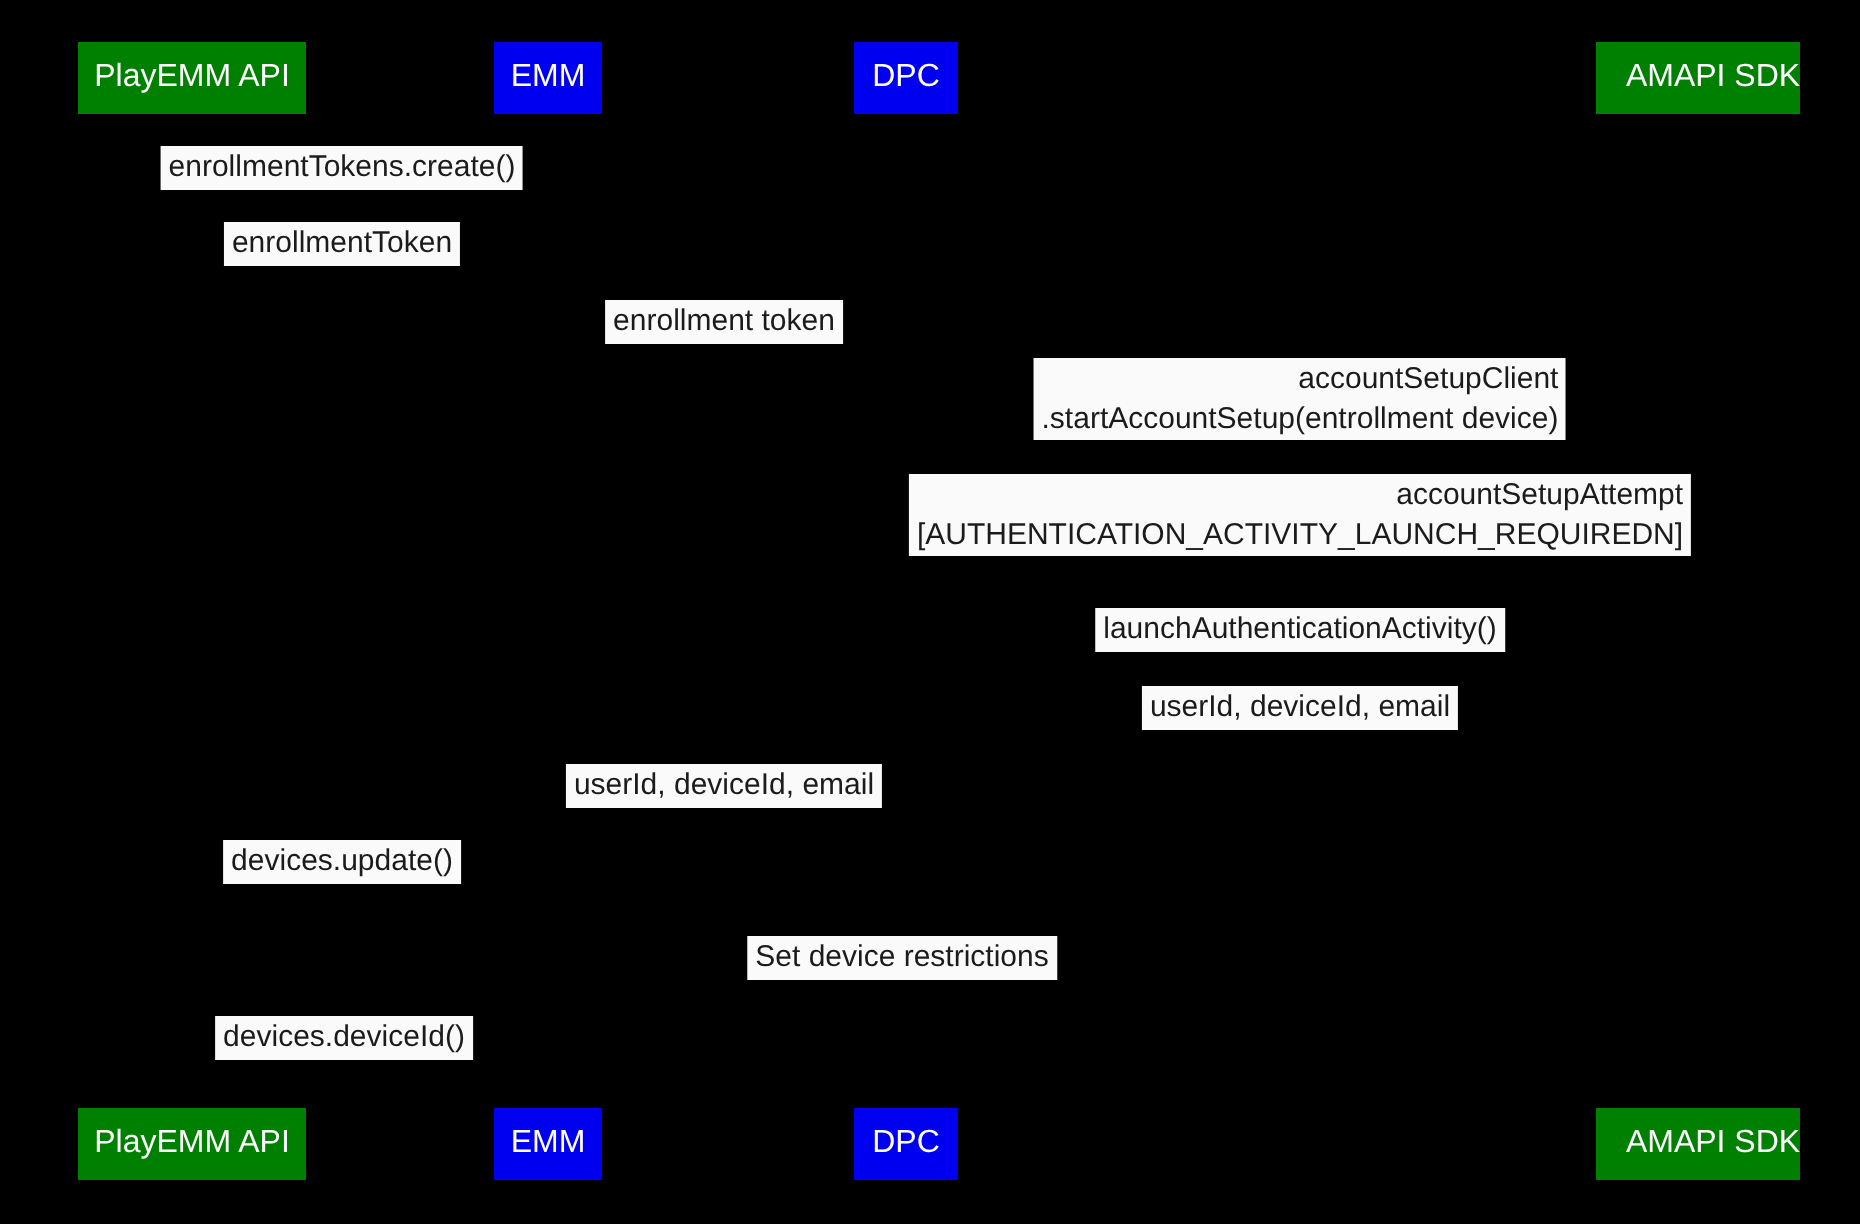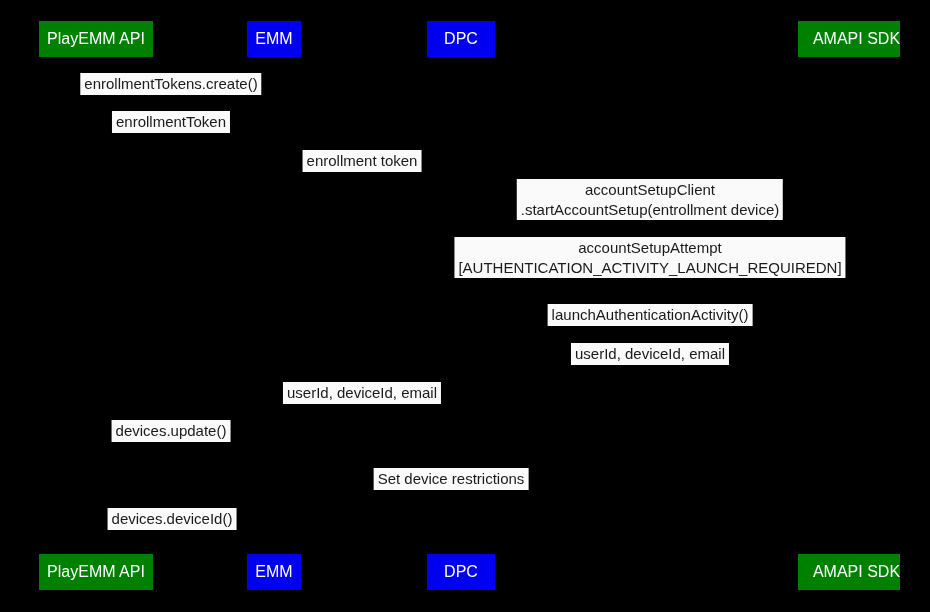--- a/index.html
+++ b/index.html
@@ -28,33 +28,33 @@
     justify-content: center;
     color: var(--participant-text);
     font-size: 16px;
     line-height: 1;
     white-space: nowrap;
   }
   .row-top    { top: 21px; }
   .row-bottom { top: 554px; }
   .p-playemm  { left: 11px;  width: 114px; margin-left: 28px; }
   .p-emm      { left: 247px; width: 54px; }
-  .p-dpc      { left: 427px; width: 68px; }
+  .p-dpc      { left: 427px; width: 52px; }
   .p-amapi    { left: 798px; width: 102px; padding-left: 15px; }
   .green { background: var(--participant-green); }
   .blue  { background: var(--participant-blue); text-align: center; }
   .msg {
     position: absolute;
     transform: translateX(-50%);
     background: var(--label-bg);
     color: var(--label-text);
     font-size: 15px;
     line-height: 1.3;
     padding: 1px 4px;
-    text-align: center;
+    text-align: right;
     white-space: pre-line;
   }
   .m1  { left: 171px; top: 73px; }
   .m2  { left: 171px; top: 111px; }
   .m3  { left: 362px; top: 150px; }
   .m4  { left: 650px; top: 179px; }
   .m5  { left: 650px; top: 237px; }
   .m6  { left: 650px; top: 304px; }
   .m7  { left: 650px; top: 343px; }
   .m8  { left: 362px; top: 382px; }

